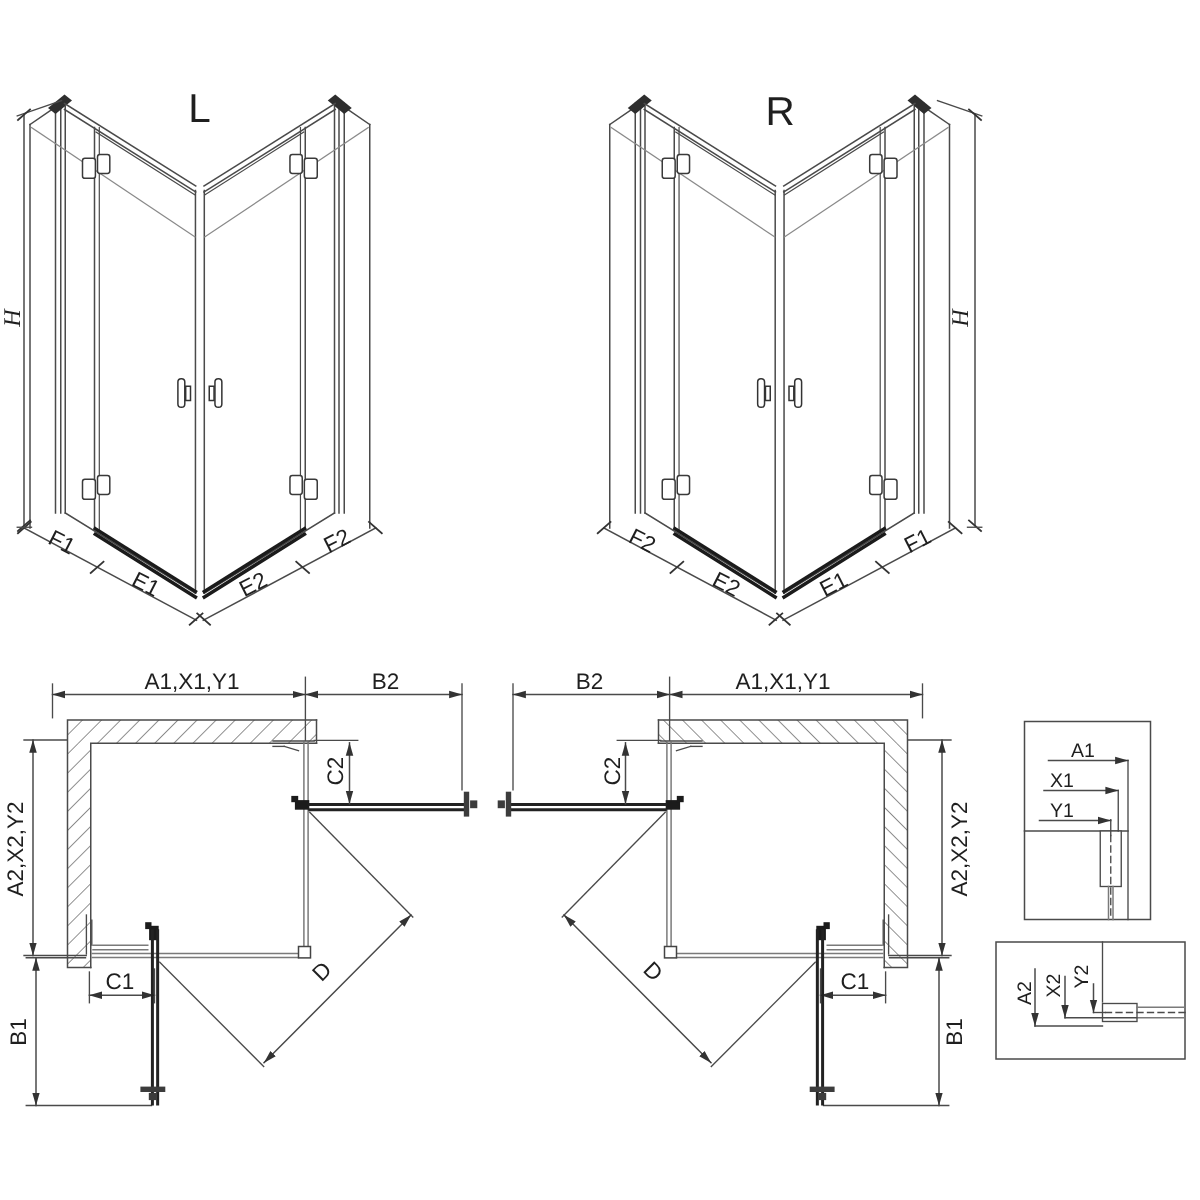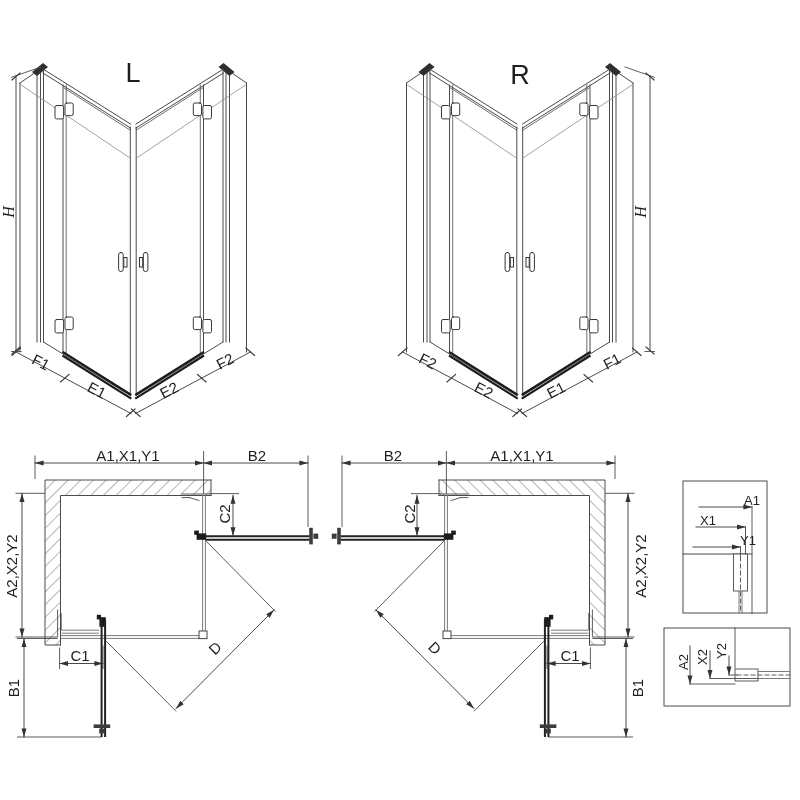--- a/index.html
+++ b/index.html
@@ -209,20 +209,20 @@
 <div class="lbl rm45" style="left:215px;top:648px">D</div>
 
 <div class="lbl" style="left:393px;top:455px">B2</div>
 <div class="lbl" style="left:522px;top:455px">A1,X1,Y1</div>
 <div class="lbl r90" style="left:409px;top:514px">C2</div>
 <div class="lbl r90" style="left:640px;top:566px">A2,X2,Y2</div>
 <div class="lbl" style="left:570px;top:655px">C1</div>
 <div class="lbl r90" style="left:637px;top:688px">B1</div>
 <div class="lbl r45" style="left:435px;top:648px">D</div>
 
-<div class="lbl sm" style="left:752px;top:500px">A1</div>
+<div class="lbl sm" style="left:722px;top:500px">A1</div>
 <div class="lbl sm" style="left:708px;top:520px">X1</div>
-<div class="lbl sm" style="left:748px;top:540px">Y1</div>
+<div class="lbl sm" style="left:708px;top:540px">Y1</div>
 <div class="lbl sm r90" style="left:683px;top:662px">A2</div>
 <div class="lbl sm r90" style="left:702px;top:657px">X2</div>
 <div class="lbl sm r90" style="left:721px;top:651px">Y2</div>
 
 </div>
 
 </body></html>

